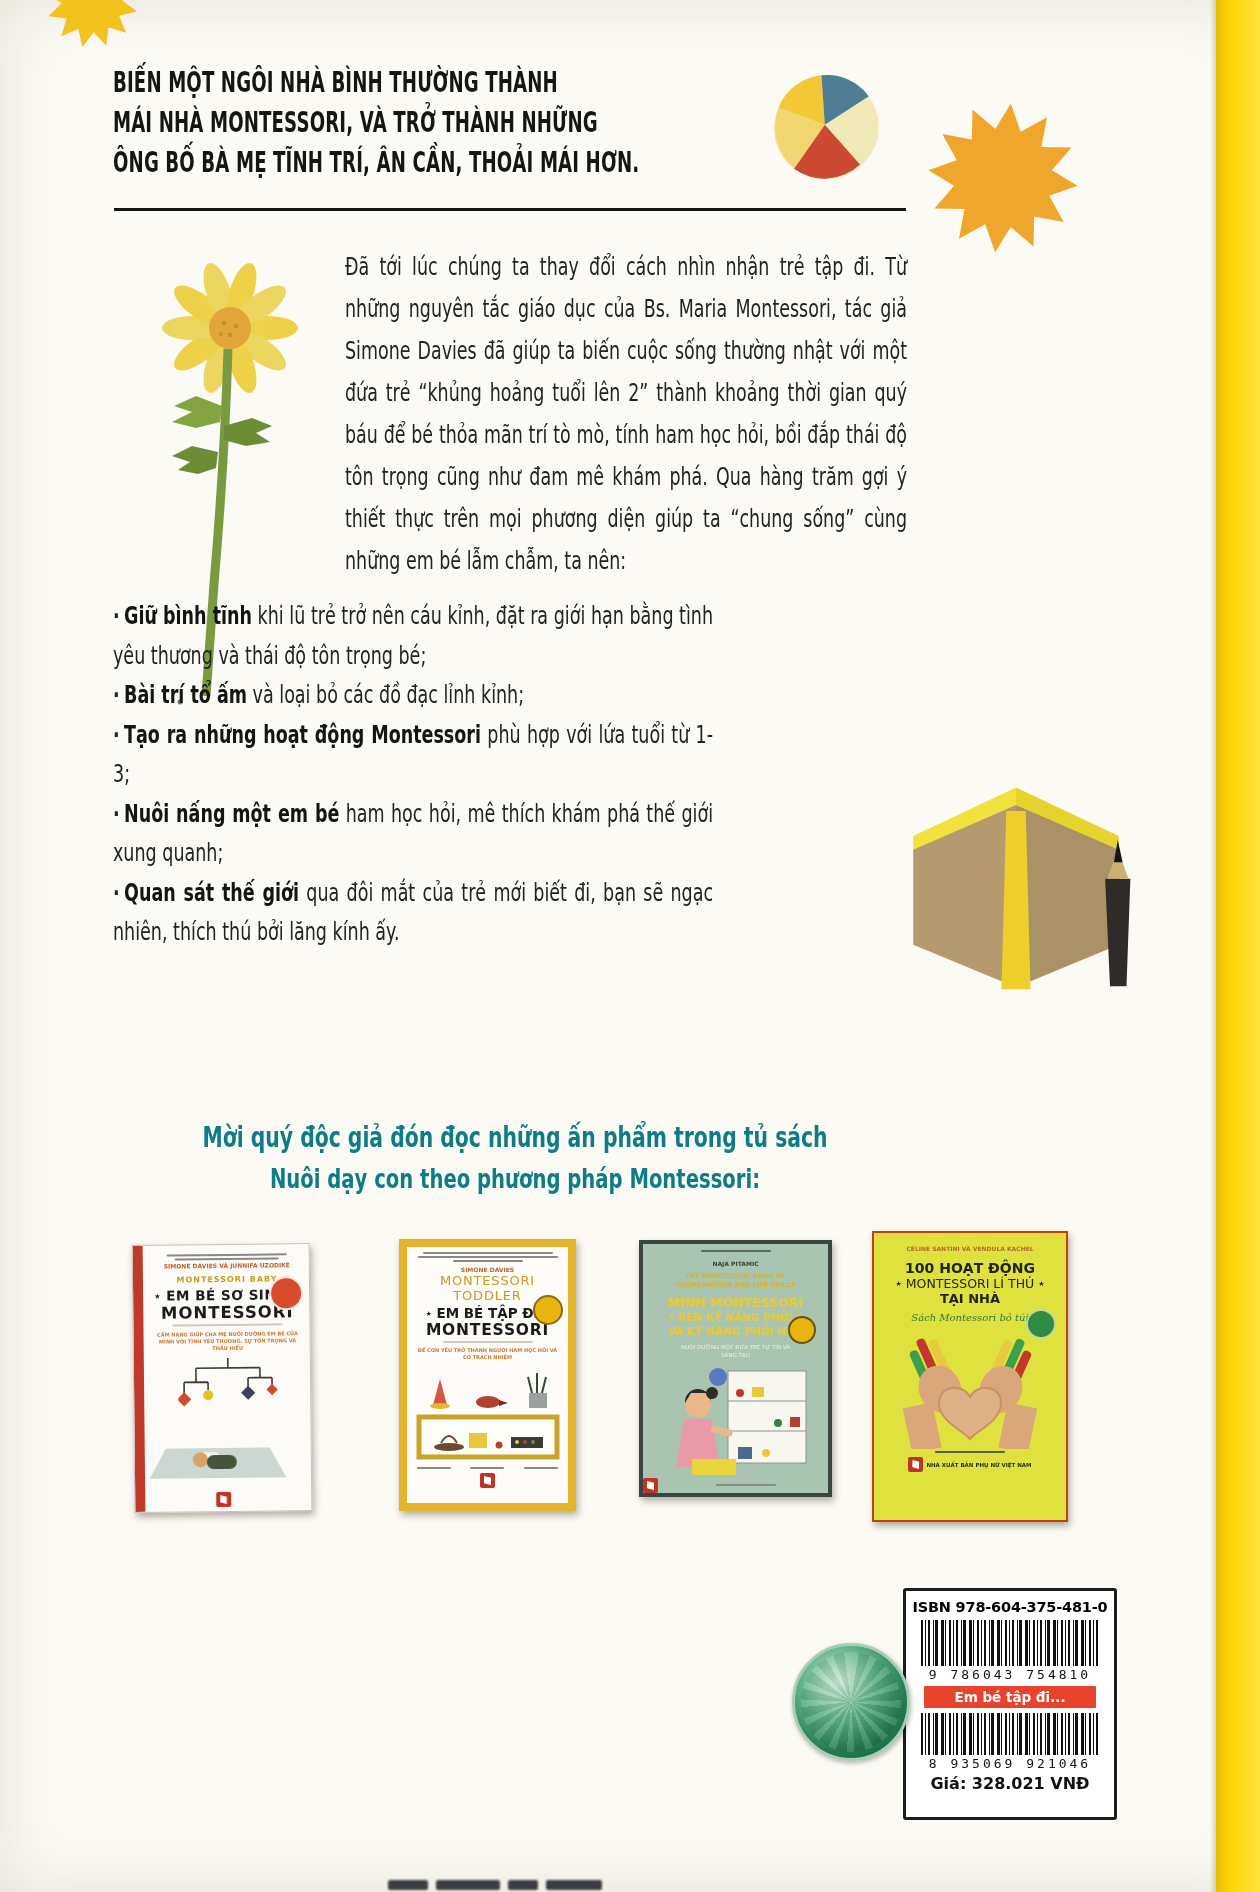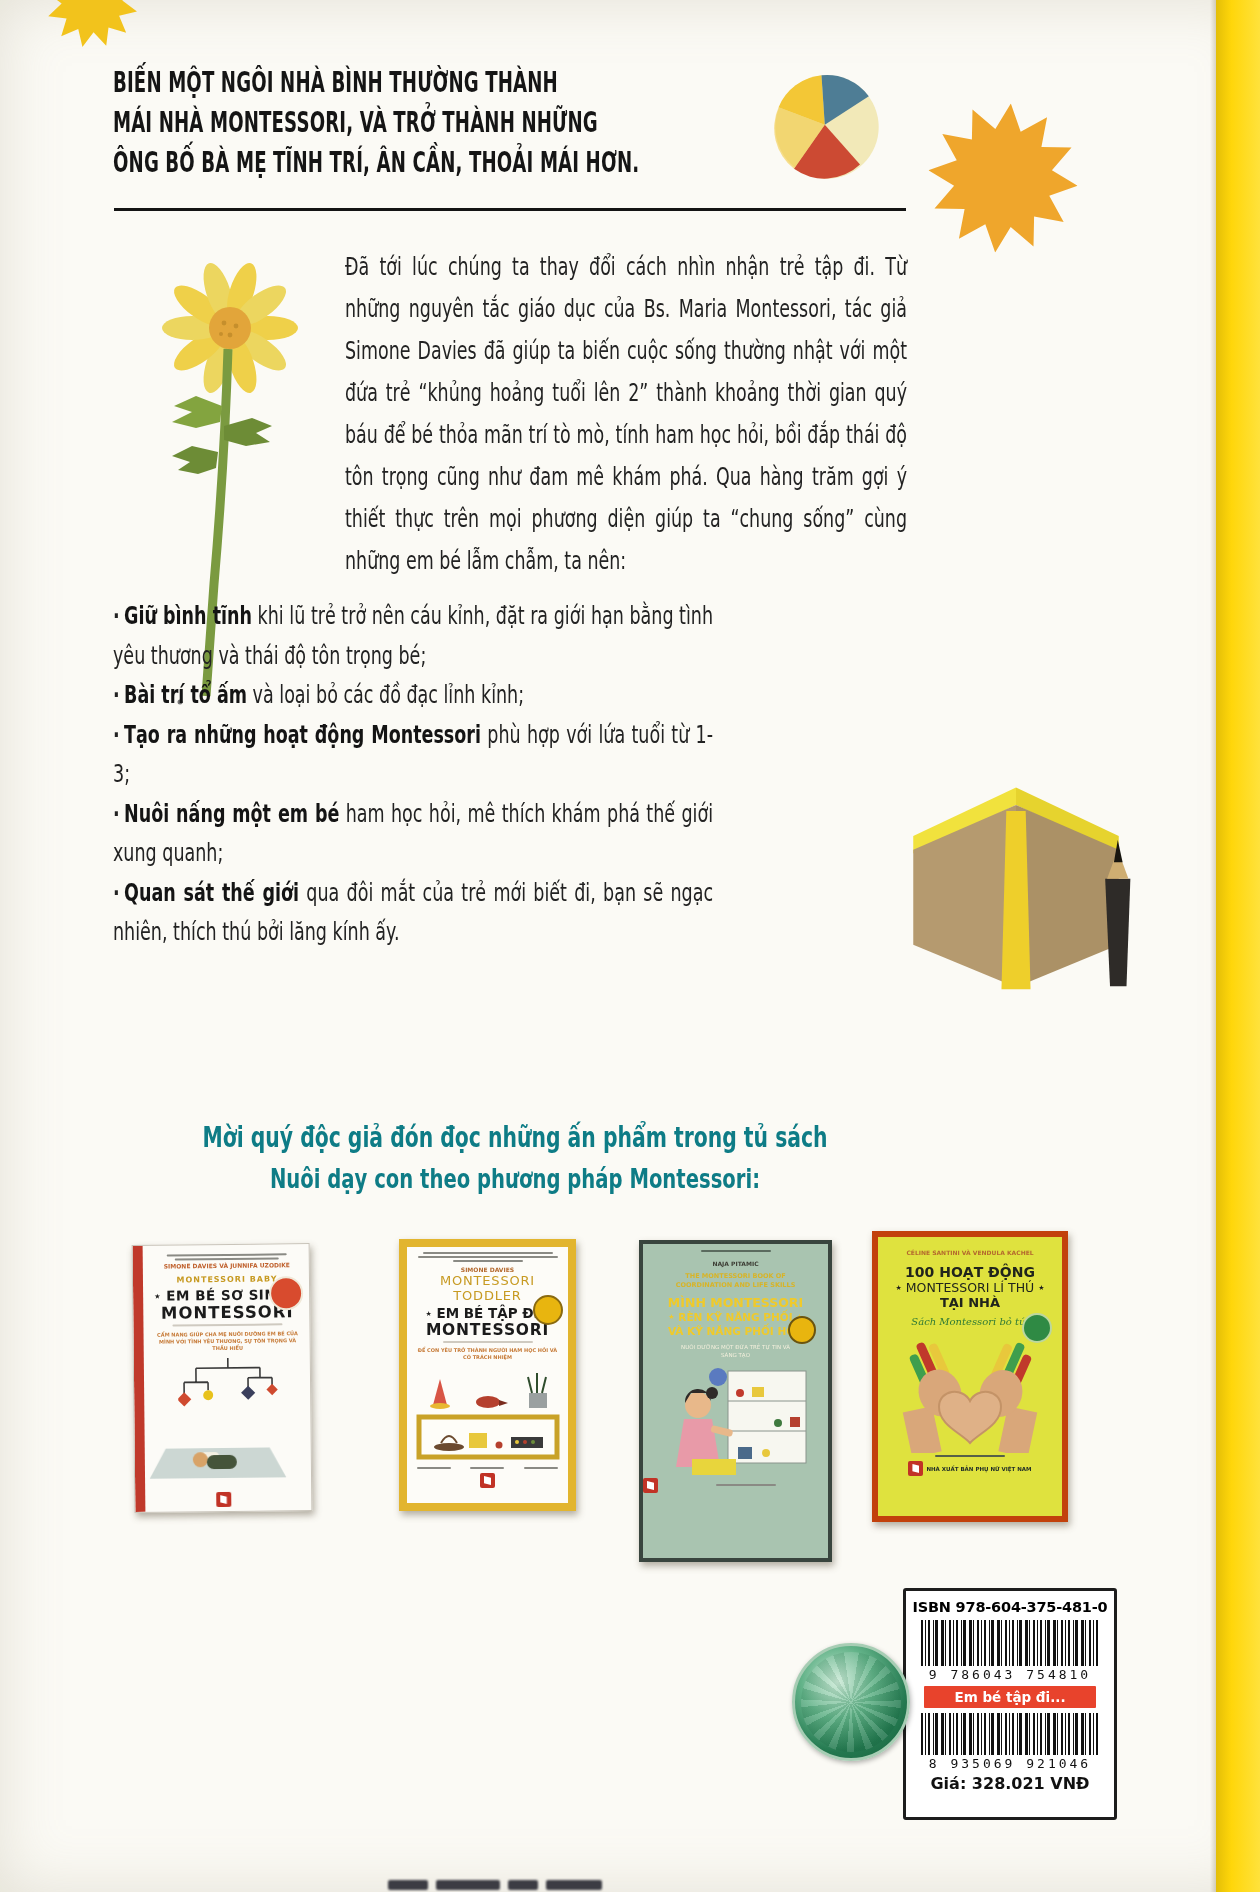--- a/index.html
+++ b/index.html
@@ -71,29 +71,29 @@
   .baby-pillow{position:absolute;left:66px;bottom:50px;width:18px;height:9px;border-radius:4px;background:#f4f0e2}
 
   #bk2{left:399px;top:1239px;width:177px;height:272px;background:#fdfcf8;border:8px solid #e2b52f}
   #bk2 .author{color:#b4692e;font-weight:bold;font-size:6px;margin-top:4px}
   #bk2 .series{color:#c79a22;font-weight:normal;font-size:13px;letter-spacing:.8px;margin-top:0}
   #bk2 .t1{font-size:13.5px;font-weight:800;margin-top:2px}
   #bk2 .t2{font-size:15.5px;font-weight:800;letter-spacing:.8px}
   #bk2 .sub{color:#c77c3a;font-size:5px;line-height:7px;margin:4px 10px 0;font-weight:bold}
   #bk2 .seal{right:5px;top:48px;width:26px;height:26px;background:#e8b50f;border:2px solid #8a6a10}
 
-  #bk3{left:639px;top:1240px;width:193px;height:322px;background:var(--sage_green,#a9c4b0);border:4px solid #39453e}
+  #bk3{left:639px;top:1240px;width:193px;height:257px;background:var(--sage_green,#a9c4b0);border:4px solid #39453e}
   #bk3 .author{color:#3c3c34;font-weight:bold;font-size:6px;margin-top:8px}
   #bk3 .series{color:#d8b427;font-weight:bold;font-size:6.5px;line-height:9px;margin:5px 22px 0}
   #bk3 .t1{color:#f0ca2a;font-size:12.5px;font-weight:800;margin-top:5px}
   #bk3 .t23{color:#f0ca2a;font-size:10.5px;font-weight:800;line-height:14px}
   #bk3 .sub{color:#f3efdc;font-size:5.5px;line-height:8px;margin:5px 30px 0}
   #bk3 .seal{right:12px;top:72px;width:24px;height:24px;background:#e8b50f;border:2px solid #6a5410}
 
-  #bk4{left:872px;top:1231px;width:196px;height:291px;background:var(--lime_yellow,#dfe23e);border:6px solid #c2410c}
+  #bk4{left:872px;top:1231px;width:196px;height:291px;background:var(--lime_yellow,#dfe23e);border:2px solid #c2410c}
   #bk4 .author{color:#b4692e;font-weight:bold;font-size:6px;margin-top:12px}
   #bk4 .t1{font-size:14px;font-weight:800;margin-top:8px;color:#20241c}
   #bk4 .t2{font-size:12.5px;font-weight:400;color:#20241c}
   #bk4 .t3{font-size:13px;font-weight:800;color:#20241c}
   #bk4 .script{color:#2f7a35;font-size:10px;font-style:italic;margin-top:6px;font-family:"DejaVu Serif","Liberation Serif",serif}
   #bk4 .seal{right:10px;top:76px;width:26px;height:26px;background:#2f8a44;border:2px solid #bcd79e}
   #bk4 .pub{color:#233028;font-size:5.5px;font-weight:bold;margin-top:1px}
   #bk4 .publine{display:flex;align-items:center;justify-content:center;gap:3px;margin-top:4px}
   #bk4 .publine .logo-red{margin:0}
 

